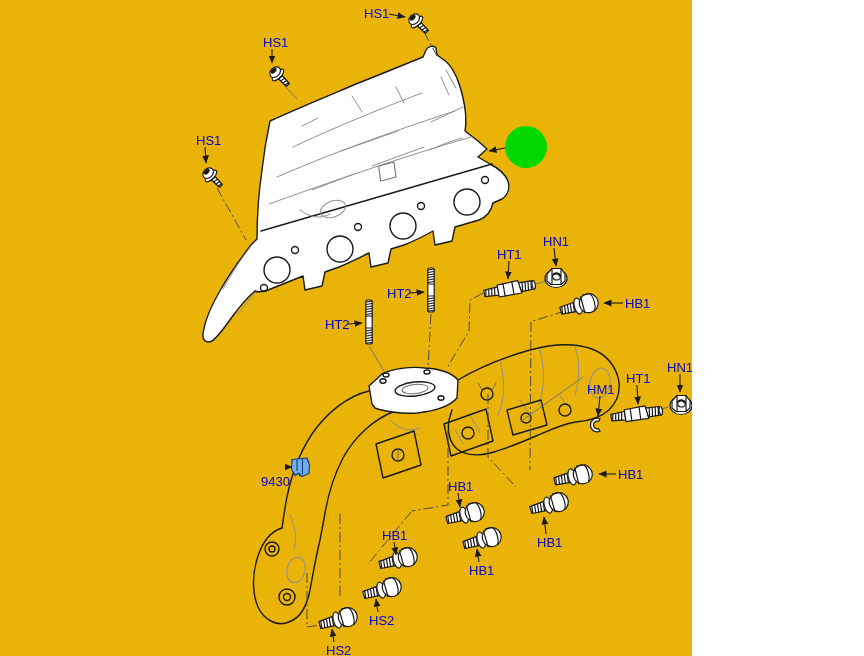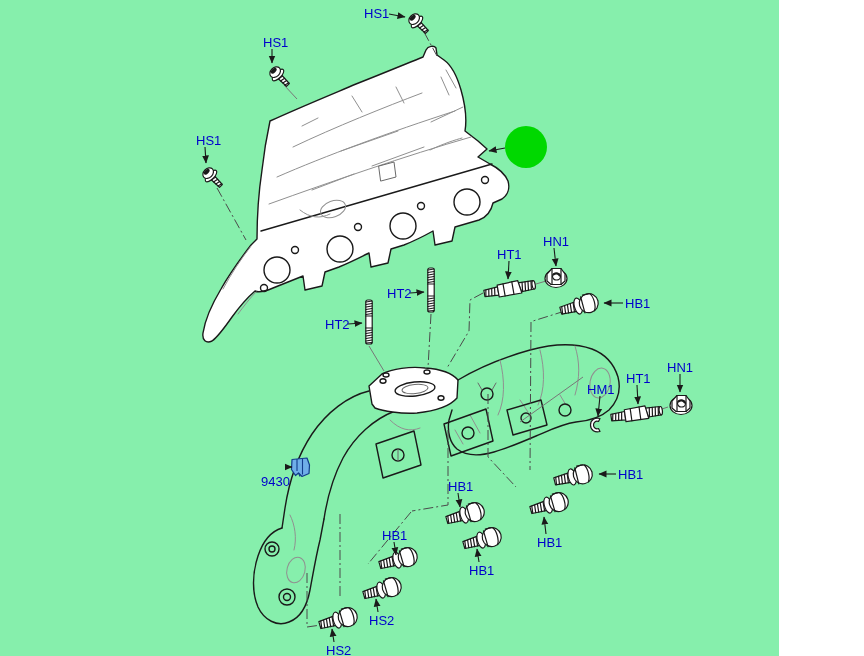--- a/index.html
+++ b/index.html
@@ -1,17 +1,17 @@
 <!DOCTYPE html>
 <html style="--label-color: #0000CC; --hl-color: #6FAEE9;"><head>
 <meta charset="utf-8">
 <style>
   html,body{margin:0;padding:0;background:#ffffff;}
   .stage{
-    position:relative;width:779px;height:656px;background:#86efac;
+    position:relative;width:692px;height:656px;background:#eab308;
     font-family:"Liberation Sans", sans-serif;overflow:hidden;
   }
   .stage svg{position:absolute;left:0;top:0;}
   .part-label{
     position:absolute;font-size:13px;line-height:13px;
     color:var(--label-color,#0000CC);white-space:nowrap;cursor:pointer;
   }
   .art{stroke:#1a1a1a;stroke-width:1.4;fill:none;stroke-linejoin:round;stroke-linecap:round;}
   .art-fill{stroke:#1a1a1a;stroke-width:1.4;fill:#ffffff;stroke-linejoin:round;stroke-linecap:round;}
   .sketch{stroke:#909090;stroke-width:1;fill:none;stroke-linecap:round;}

